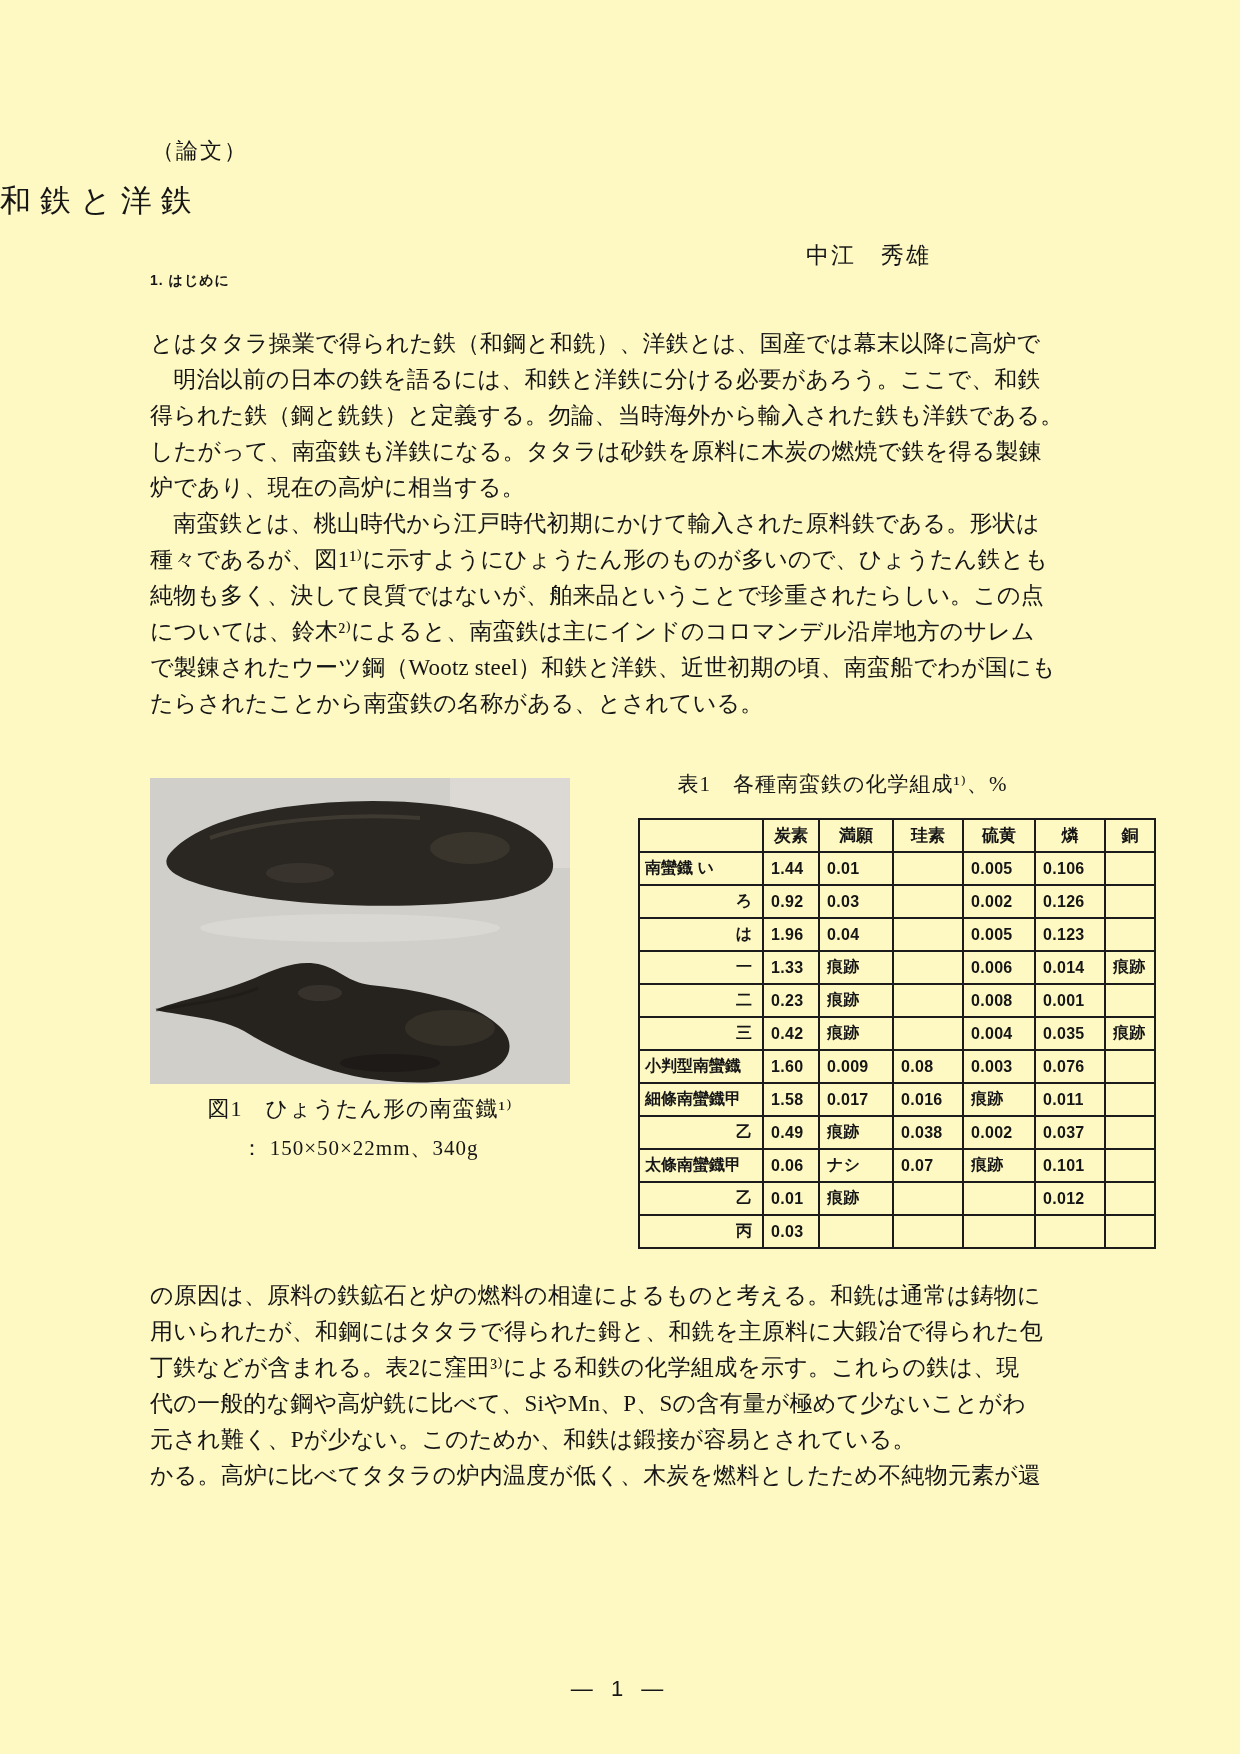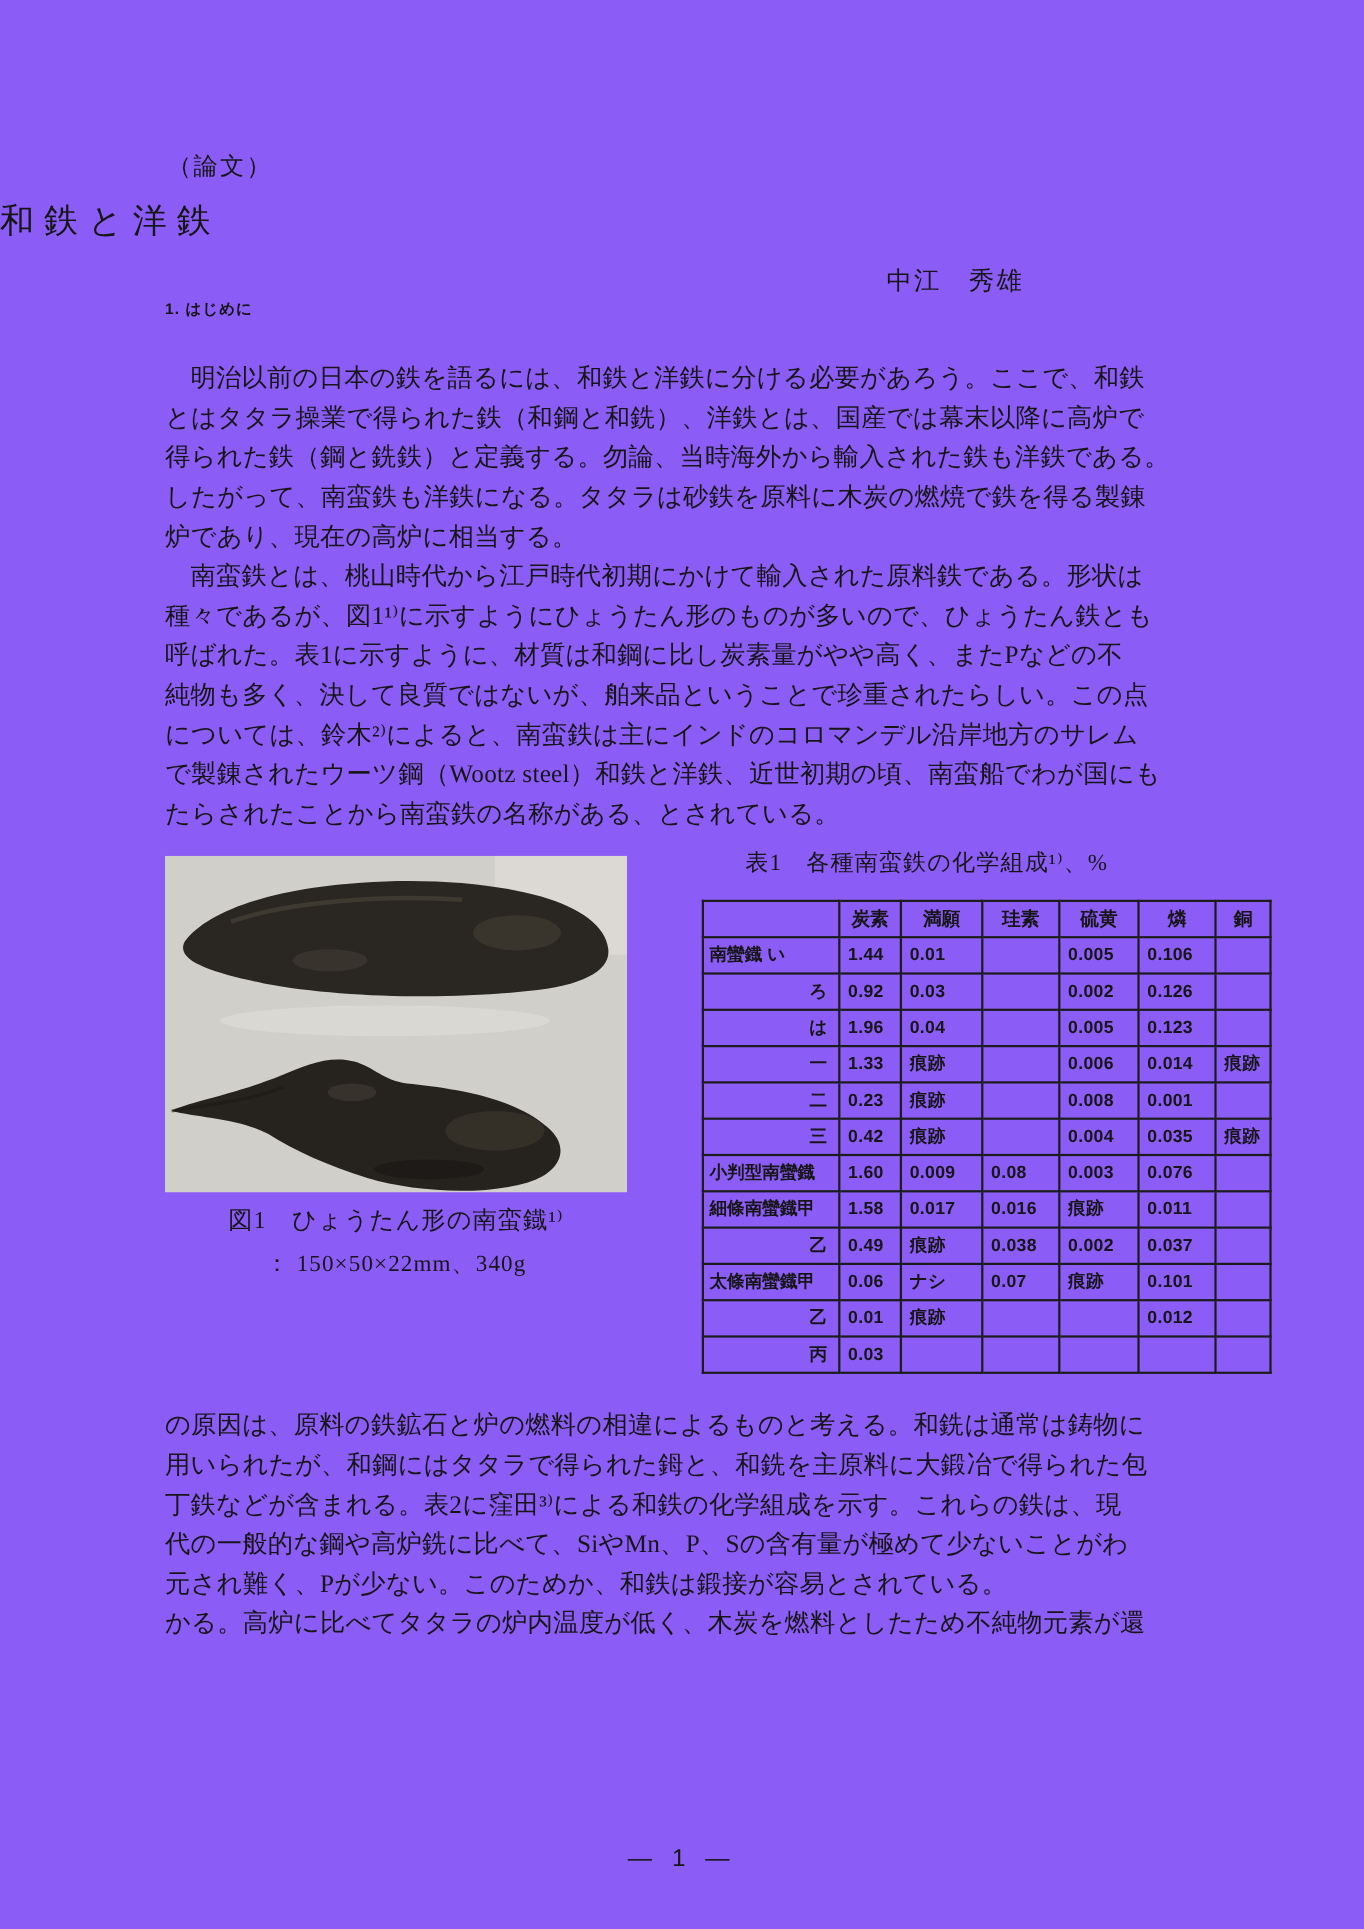--- a/index.html
+++ b/index.html
@@ -1,18 +1,18 @@
 <!DOCTYPE html>
 <html><head>
 <meta charset="utf-8">
 <style>
   html,body { margin:0; padding:0; background:#e8e8e6; }
   .page {
     position:relative; width:1240px; height:1754px; margin:0 auto;
-    background:#8b5cf6; overflow:hidden; color:#161616;
+    background:#fef9c3; overflow:hidden; color:#161616;
     font-family:"Liberation Serif","DejaVu Serif",serif;
   }
   .abs { position:absolute; }
   .doc-type { left:152px; top:136px; font-size:22px; letter-spacing:2px; }
   .title { left:0; top:180px; width:980px; 
            font-size:31px; letter-spacing:9px; }
   .author { left:806px; top:240px; font-size:23px; letter-spacing:2px; }
   .sec-heading { left:150px; top:272px; font-size:14px; font-weight:bold;
                  font-family:"Liberation Sans","DejaVu Sans",sans-serif; letter-spacing:1px; }
   .para { line-height:36px; font-size:23px; }
@@ -48,31 +48,30 @@
 
   <div class="abs doc-type">（論文）</div>
 
   <div class="abs title">和鉄と洋鉄</div>
 
   <div class="abs author">中江　秀雄</div>
 
   <div class="abs sec-heading">1. はじめに</div>
 
   <div class="abs para para1">
+      <div class="line">とはタタラ操業で得られた鉄（和鋼と和銑）、洋鉄とは、国産では幕末以降に高炉で</div>
       <div class="line">　明治以前の日本の鉄を語るには、和鉄と洋鉄に分ける必要があろう。ここで、和鉄</div>
-      <div class="line">とはタタラ操業で得られた鉄（和鋼と和銑）、洋鉄とは、国産では幕末以降に高炉で</div>
       <div class="line">得られた鉄（鋼と銑鉄）と定義する。勿論、当時海外から輸入された鉄も洋鉄である。</div>
       <div class="line">したがって、南蛮鉄も洋鉄になる。タタラは砂鉄を原料に木炭の燃焼で鉄を得る製錬</div>
       <div class="line">炉であり、現在の高炉に相当する。</div>
     </div>
 
   <div class="abs para para2">
       <div class="line">　南蛮鉄とは、桃山時代から江戸時代初期にかけて輸入された原料鉄である。形状は</div>
       <div class="line">種々であるが、図1¹⁾に示すようにひょうたん形のものが多いので、ひょうたん鉄とも</div>
-      <div class="line">呼ばれた。表1に示すように、材質は和鋼に比し炭素量がやや高く、またPなどの不</div>
       <div class="line">純物も多く、決して良質ではないが、舶来品ということで珍重されたらしい。この点</div>
       <div class="line">については、鈴木²⁾によると、南蛮鉄は主にインドのコロマンデル沿岸地方のサレム</div>
       <div class="line">で製錬されたウーツ鋼（Wootz steel）和鉄と洋鉄、近世初期の頃、南蛮船でわが国にも</div>
       <div class="line">たらされたことから南蛮鉄の名称がある、とされている。</div>
     </div>
 
   <div class="abs table-caption">表1　各種南蛮鉄の化学組成¹⁾、%</div>
 
   <div class="abs figure-photo">
     <svg width="420" height="306" viewBox="0 0 420 306">

